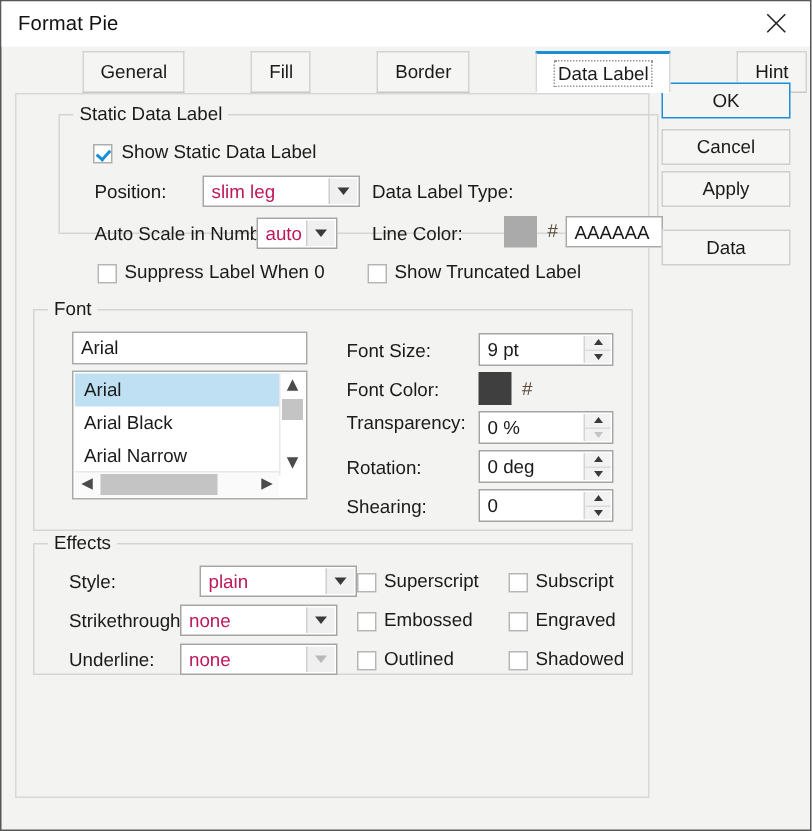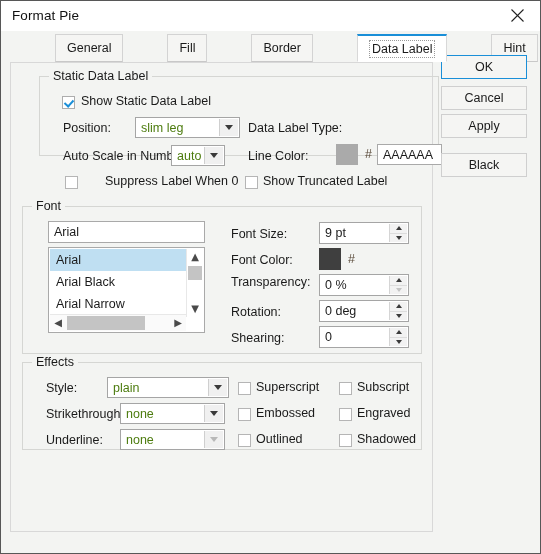--- a/index.html
+++ b/index.html
@@ -174,21 +174,21 @@
     cursor: default;
   }
   .combo-text {
     position: absolute;
     left: 5px;
     top: 0;
     bottom: 0;
     display: flex;
     align-items: center;
     font-size: 12.5px;
-    color: #4d7c0f;
+    color: #be185d;
     white-space: nowrap;
   }
   .combo-btn {
     position: absolute;
     right: 1px;
     top: 1px;
     bottom: 1px;
     width: 18px;
     background: #f0f0f0;
     border-left: 1px solid #cfcfcf;
@@ -409,21 +409,21 @@
       </div>
 
       <div class="lbl" style="left:208px; top:72px;">Line Color:</div>
       <div class="swatch" style="left:296px; top:67px; width:22px; height:21px; background:#AAAAAA;"></div>
       <div class="hash" style="left:325px; top:70px;">#</div>
       <div class="tinput-txt" style="left:337px; top:67px; width:65px; height:21px;">
         <span>AAAAAA</span>
       </div>
 
       <div class="cb" style="left:25px; top:99px;"></div>
-      <div class="lbl" style="left:43px; top:97px;margin-left:22px;">Suppress Label When 0</div>
+      <div class="lbl" style="left:43px; top:97px;">Suppress Label When 0</div>
 
       <div class="cb" style="left:205px; top:99px;"></div>
       <div class="lbl" style="left:223px; top:97px;">Show Truncated Label</div>
     </div>
 
     <div class="group" style="left:11px; top:143px; width:400px; height:148px;">
       <div class="group-title">Font</div>
 
       <div class="tinput-txt" style="left:25px; top:14px; width:157px; height:22px;">
         <span>Arial</span>
@@ -510,21 +510,21 @@
               <span class="a"></span>
             </div>
         </div>
       </div>
     </div>
 
     <div class="group" style="left:11px; top:299px; width:400px; height:88px;">
       <div class="group-title">Effects</div>
 
       <div class="lbl" style="left:23px; top:18px;">Style:</div>
-      <div class="combo" style="left:84px; top:14px; width:122px; height:21px;padding-left:12px;">
+      <div class="combo" style="left:110px; top:14px; width:105px; height:21px;padding-left:12px;">
         <div class="combo-text">plain</div>
         <div class="combo-btn">
             <span class="arrow"></span>
           </div>
       </div>
 
       <div class="lbl" style="left:23px; top:44px;">Strikethrough:</div>
       <div class="combo" style="left:97px; top:40px; width:105px; height:21px;">
         <div class="combo-text">none</div>
         <div class="combo-btn">
@@ -557,15 +557,15 @@
 
       <div class="cb" style="left:316px; top:71px;"></div>
       <div class="lbl" style="left:334px; top:69px;">Shadowed</div>
     </div>
 
   </div>
 
   <div class="btn primary" style="top:54px;">OK</div>
   <div class="btn" style="top:85px;">Cancel</div>
   <div class="btn" style="top:113px;">Apply</div>
-  <div class="btn" style="top:152px;">Black</div>
+  <div class="btn" style="top:152px;">Data</div>
 
 </div>
 
 </body></html>

